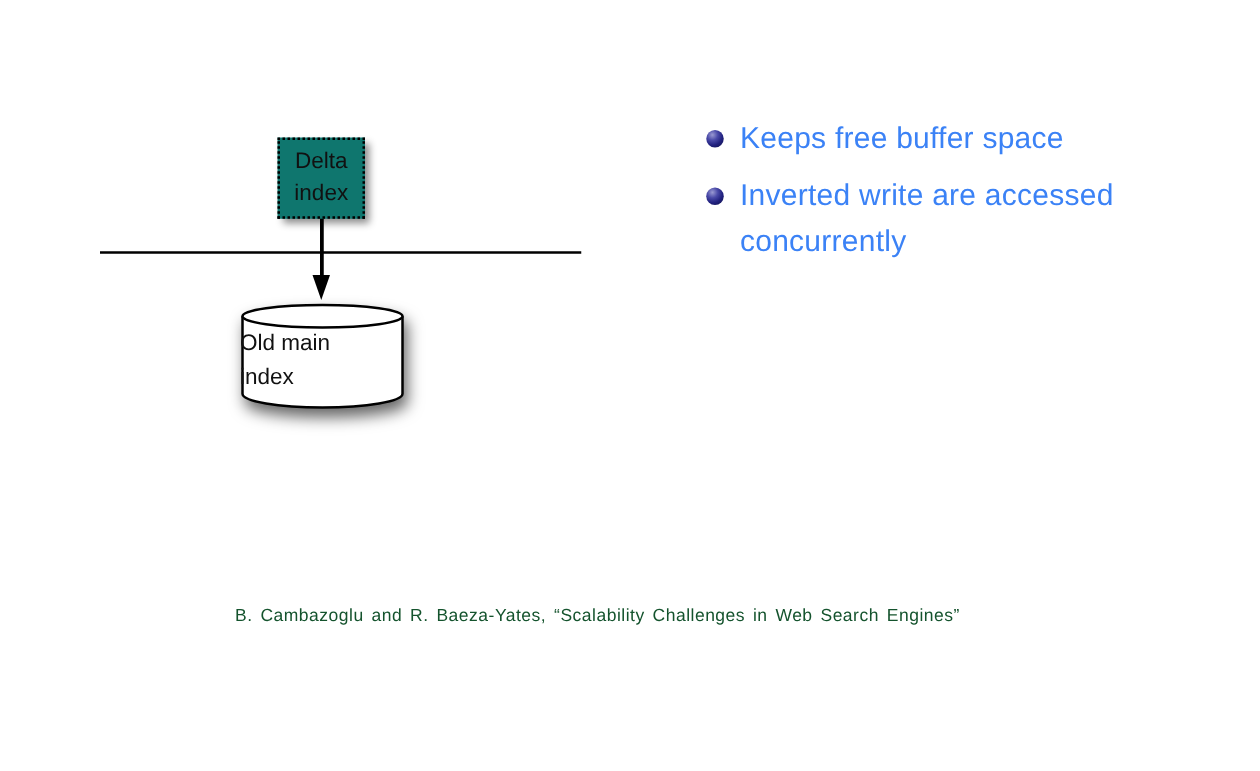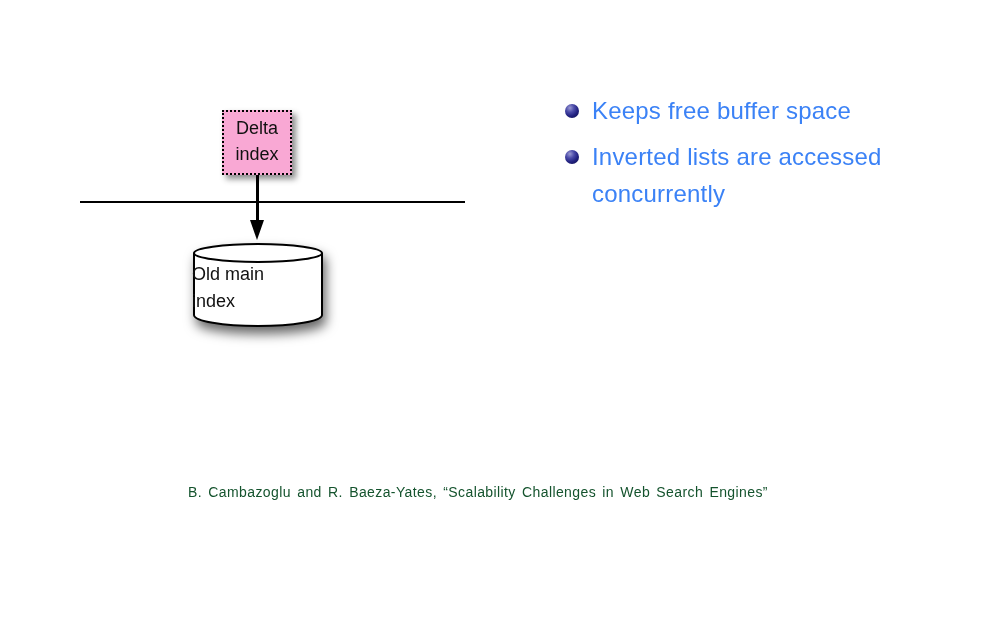--- a/index.html
+++ b/index.html
@@ -17,21 +17,21 @@
     color: #1a1a1a;
   }
 
   
   .delta-box {
     position: absolute;
     left: 222px;
     top: 110px;
     width: 66px;
     height: 58px;
-    background: #f9a8d4;
+    background: #0f766e;
     border: 2px dotted #000000;
     box-shadow: 4px 4px 6px rgba(0,0,0,0.45);
     z-index: 3;
     text-align: center;
     font-size: 18px;
     line-height: 26px;
     padding-top: 3px;
     color: #111111;
   }
 
@@ -159,21 +159,21 @@
   <div class="bullets">
 
     <div class="bullet-item">
       <span class="bullet-ball"></span>
       <div class="bullet-line">Keeps free buffer space</div>
     </div>
 
 
     <div class="bullet-item">
       <span class="bullet-ball"></span>
-      <div class="bullet-line">Inverted lists are accessed</div>
+      <div class="bullet-line">Inverted write are accessed</div>
       <div class="bullet-line">concurrently</div>
     </div>
 
 
   </div>
 
   <div class="citation">B. Cambazoglu and R. Baeza-Yates, “Scalability Challenges in Web Search Engines”</div>
 
 </div>
 

